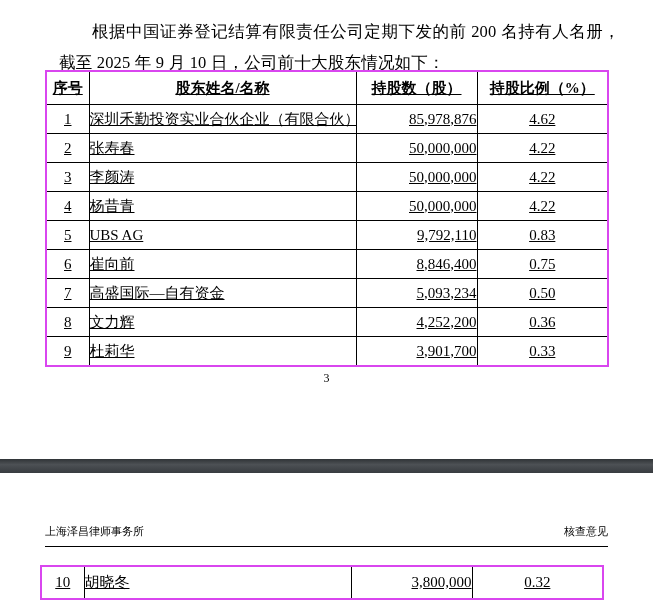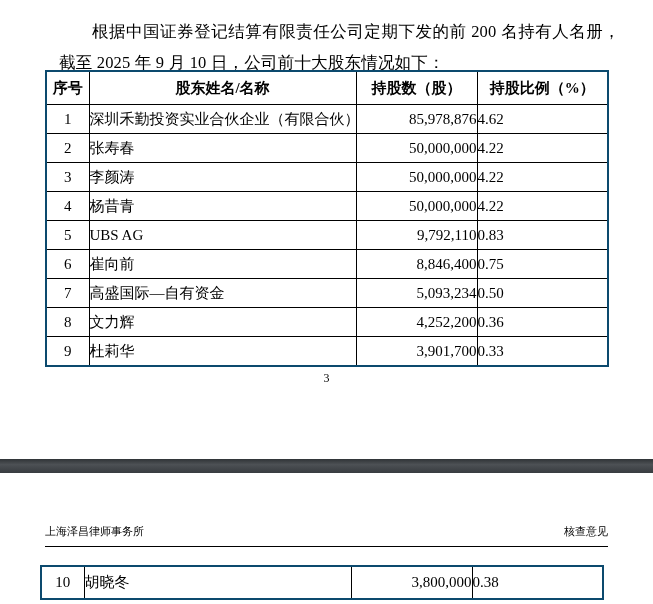--- a/index.html
+++ b/index.html
@@ -20,38 +20,39 @@
     text-align:justify;
     text-indent:2em;
     letter-spacing:0.2px;
   }
   table.t{
     position:absolute;
     left:45px;
     width:562px;
     border-collapse:collapse;
     table-layout:fixed;
-    border:2px solid #0c4a6e;
+    border:2px solid #d946ef;
+    text-decoration:underline;
   }
   table.t1{top:70px;}
   table.t2{top:565px;left:40px;}
   table.t th, table.t td{
     border:1px solid #000;
     font-size:15px;
     padding:0;
     overflow:hidden;
     white-space:nowrap;
   }
   table.t1 th{height:32px;font-weight:bold;text-align:center;font-size:15px;}
   table.t1 td{height:28px;}
   table.t2 td{height:31px;}
   td.c0{text-align:center;}
   td.c1{text-align:left;padding-left:14px;}
   td.c2{text-align:right;padding-right:15px;}
-  td.c3{text-align:left;padding-right:10px;}
+  td.c3{text-align:center;padding-right:10px;}
   .pagenum{
     position:absolute;
     top:371px;left:0;width:100%;
     text-align:center;
     font-size:12px;
   }
   .separator{
     position:absolute;
     top:459px;left:0;width:653px;height:14px;
     background:linear-gradient(to bottom,#303437 0%,#4d5155 40%,#45494d 60%,#383c40 100%);
@@ -161,18 +162,18 @@
       <col style="width:43px">
         <col style="width:267px">
         <col style="width:121px">
         <col style="width:131px">
     </colgroup>
     <tbody>
         <tr>
           <td class="c0">10</td>
           <td class="c1">胡晓冬</td>
           <td class="c2">3,800,000</td>
-          <td class="c3">0.38</td>
+          <td class="c3">0.32</td>
         </tr>
       </tbody>
   </table>
 
 </div>
 
 </body></html>

